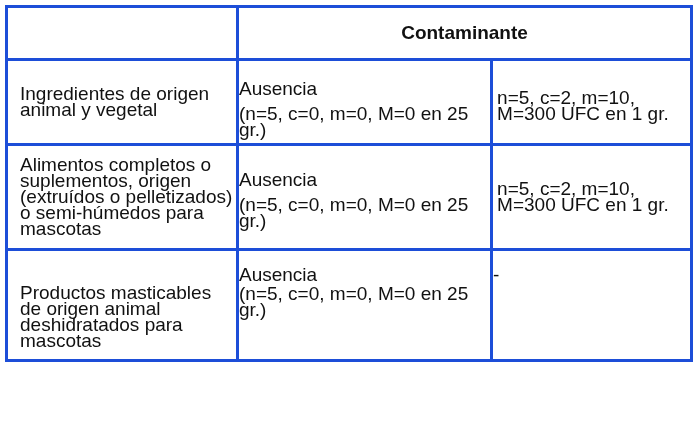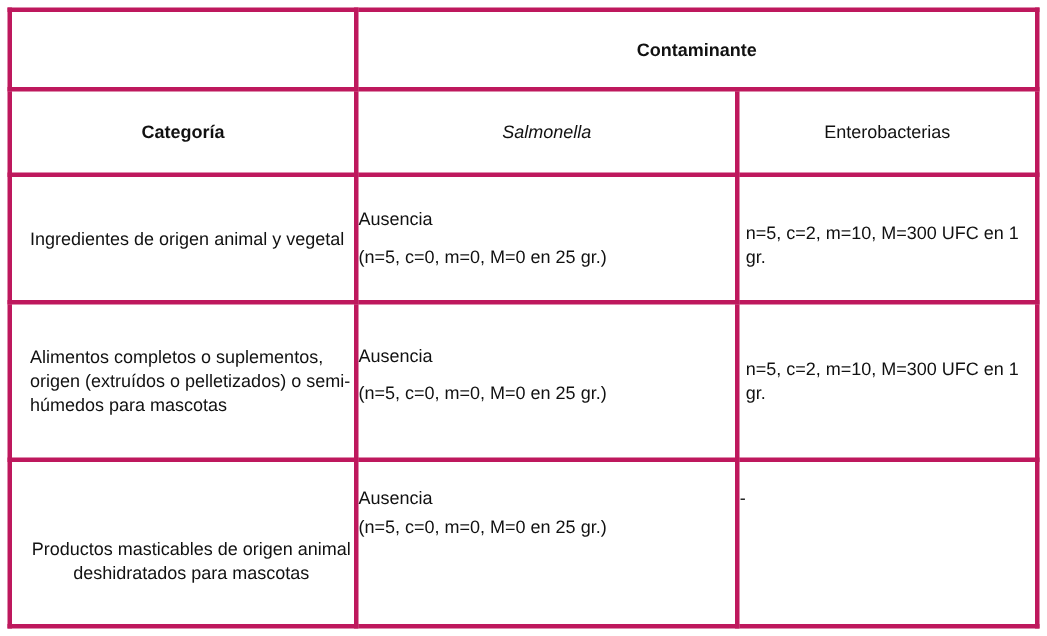--- a/index.html
+++ b/index.html
@@ -1,20 +1,20 @@
 <!DOCTYPE html>
 <html><head>
 <meta charset="utf-8">
 <style>
   html, body { margin:0; padding:0; background:#ffffff; }
   body { width:698px; height:424px; position:relative; overflow:hidden;
          font-family:"Liberation Sans", sans-serif; color:#111; }
   table { position:absolute; left:5px; top:5px; border-collapse:collapse;
           width:688px; table-layout:fixed; }
-  td, th { border:3px solid #be185d; padding:0; font-size:12px; line-height:16px; }
+  td, th { border:3px solid #1d4ed8; padding:0; font-size:19px; line-height:16px; }
   th { font-weight:bold; text-align:center; }
   .c1 { width:230px; }
   .c2 { width:253px; }
   .c3 { width:199px; }
   .cat { text-align:left; padding-left:12px; vertical-align:middle; }
   .sal { text-align:left; vertical-align:top; }
   .ent { text-align:left; vertical-align:top; }
   .it { font-style:italic; font-weight:normal; }
   .nb { font-weight:normal; }
   .gap { display:block; height:9px; }
@@ -25,25 +25,20 @@
 <table>
   <colgroup>
       <col class="c1">
       <col class="c2">
       <col class="c3">
     </colgroup>
   <tbody>
       <tr style="height:53px;">
     <th></th>
     <th colspan="2">Contaminante</th>
-  </tr>
-  <tr style="height:57px;">
-    <th>Categoría</th>
-    <th class="it">Salmonella</th>
-    <th class="nb">Enterobacterias</th>
   </tr>
 
   <tr style="height:85px;">
     <td class="cat">
       <span style="display:block;width:215px;">Ingredientes de origen animal y vegetal</span>
     </td>
     <td class="sal" style="padding-top:20px;">
       <span style="display:block;">Ausencia</span>
       <span class="gap"></span>
       <span style="display:block;">(n=5, c=0, m=0, M=0 en 25 gr.)</span>
@@ -62,21 +57,21 @@
       <span class="gap"></span>
       <span style="display:block;">(n=5, c=0, m=0, M=0 en 25 gr.)</span>
     </td>
     <td class="ent" style="padding-top:35px;">
       <span style="display:block;padding:0 4px;">n=5, c=2, m=10, M=300 UFC en 1 gr.</span>
     </td>
   </tr>
 
   <tr style="height:111px;">
     <td class="cat" style="padding-top:24px;">
-      <span style="display:block;width:215px;text-align:center;">Productos masticables de origen animal deshidratados para mascotas</span>
+      <span style="display:block;width:215px;">Productos masticables de origen animal deshidratados para mascotas</span>
     </td>
     <td class="sal" style="padding-top:16px;">
       <span style="display:block;">Ausencia</span>
       <span style="display:block;height:3px;"></span>
       <span style="display:block;">(n=5, c=0, m=0, M=0 en 25 gr.)</span>
     </td>
     <td class="ent" style="padding-top:16px;">
       <span style="display:block;">-</span>
     </td>
   </tr>

